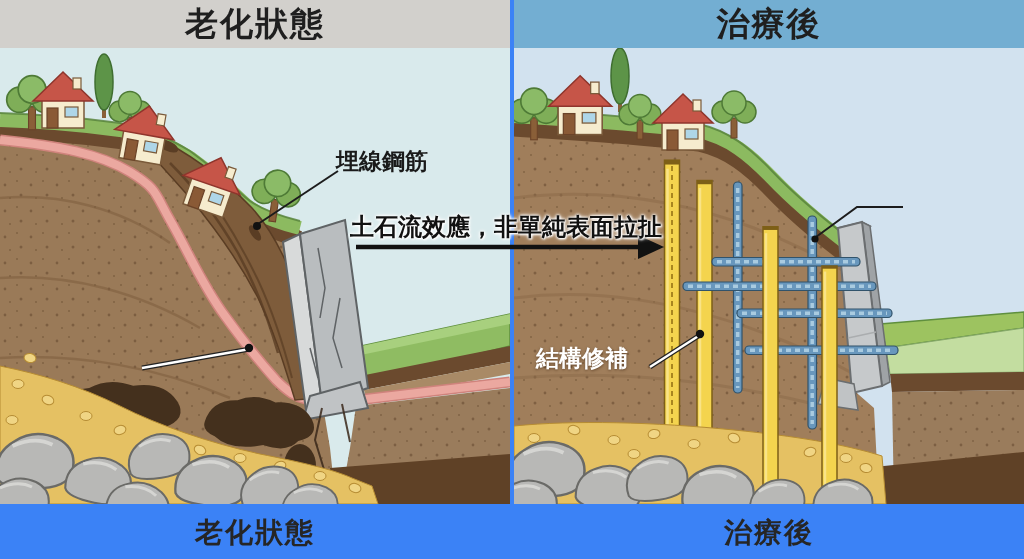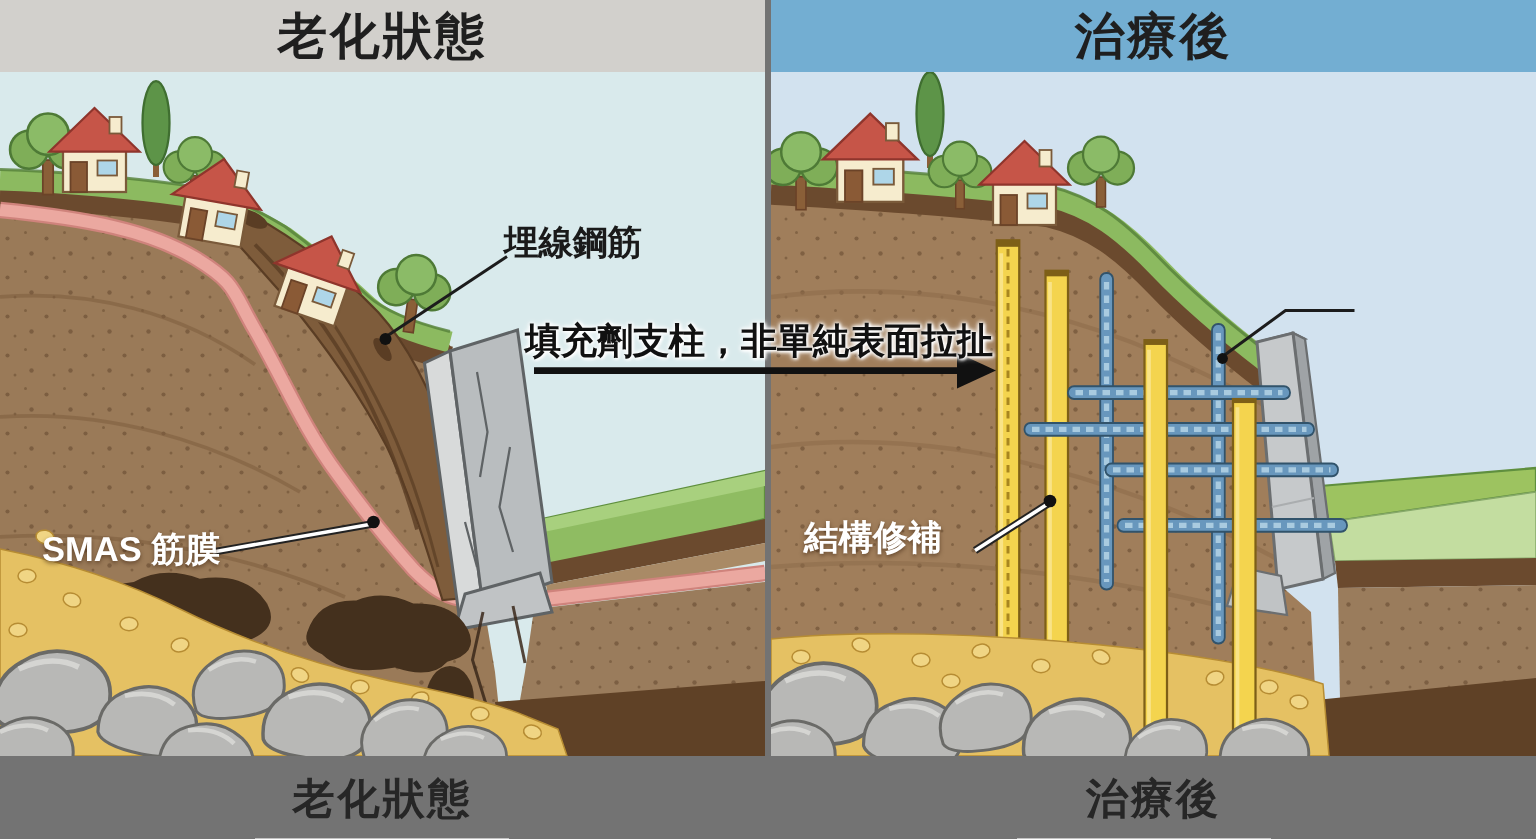--- a/index.html
+++ b/index.html
@@ -1,16 +1,16 @@
 <!DOCTYPE html>
 <html><head>
 <meta charset="utf-8">
 <style>
   html,body{margin:0;padding:0;background:#ffffff;}
-  #stage{position:relative;width:1024px;height:559px;background:#737373;overflow:hidden;
+  #stage{position:relative;width:1024px;height:559px;background:#3b82f6;overflow:hidden;
          font-family:"Liberation Sans","DejaVu Sans",sans-serif;}
   .panel-header{position:absolute;top:0;height:48px;line-height:48px;text-align:center;
       font-size:33px;font-weight:700;color:#1f1f1f;letter-spacing:2px;}
   #hdr-left{left:0;width:510px;background:#d2d0cc;}
   #hdr-right{left:514px;width:510px;background:#73aed2;}
   .illus{position:absolute;top:48px;width:510px;height:456px;display:block;}
   #svg-left{left:0;}
   #svg-right{left:514px;}
   #overlay{position:absolute;left:0;top:0;width:1024px;height:559px;pointer-events:none;}
   .caption{position:absolute;top:513px;height:40px;line-height:40px;text-align:center;
@@ -342,19 +342,18 @@
       <line x1="650" y1="367" x2="700" y2="335" stroke="#fff" stroke-width="2.4"></line>
       <circle cx="700" cy="334" r="4.2" fill="#111"></circle>
     </g>
     <g>
       <polyline points="903,207 857,207 816,237" fill="none" stroke="#1c1c1c" stroke-width="2"></polyline>
       <circle cx="815" cy="239" r="3.6" fill="#111"></circle>
     </g>
   </svg>
 
   <div id="lbl-debris" class="flabel">埋線鋼筋</div>
-  <div id="lbl-smas" class="flabel">SMAS 筋膜</div>
   <div id="lbl-filler" class="flabel">結構修補</div>
-  <div id="lbl-arrowtext" class="flabel">填充劑支柱，非單純表面拉扯</div>
+  <div id="lbl-arrowtext" class="flabel">土石流效應，非單純表面拉扯</div>
 
   <div id="cap-left" class="caption">老化狀態</div>
   <div id="cap-right" class="caption">治療後</div>
 </div>
 
 </body></html>

